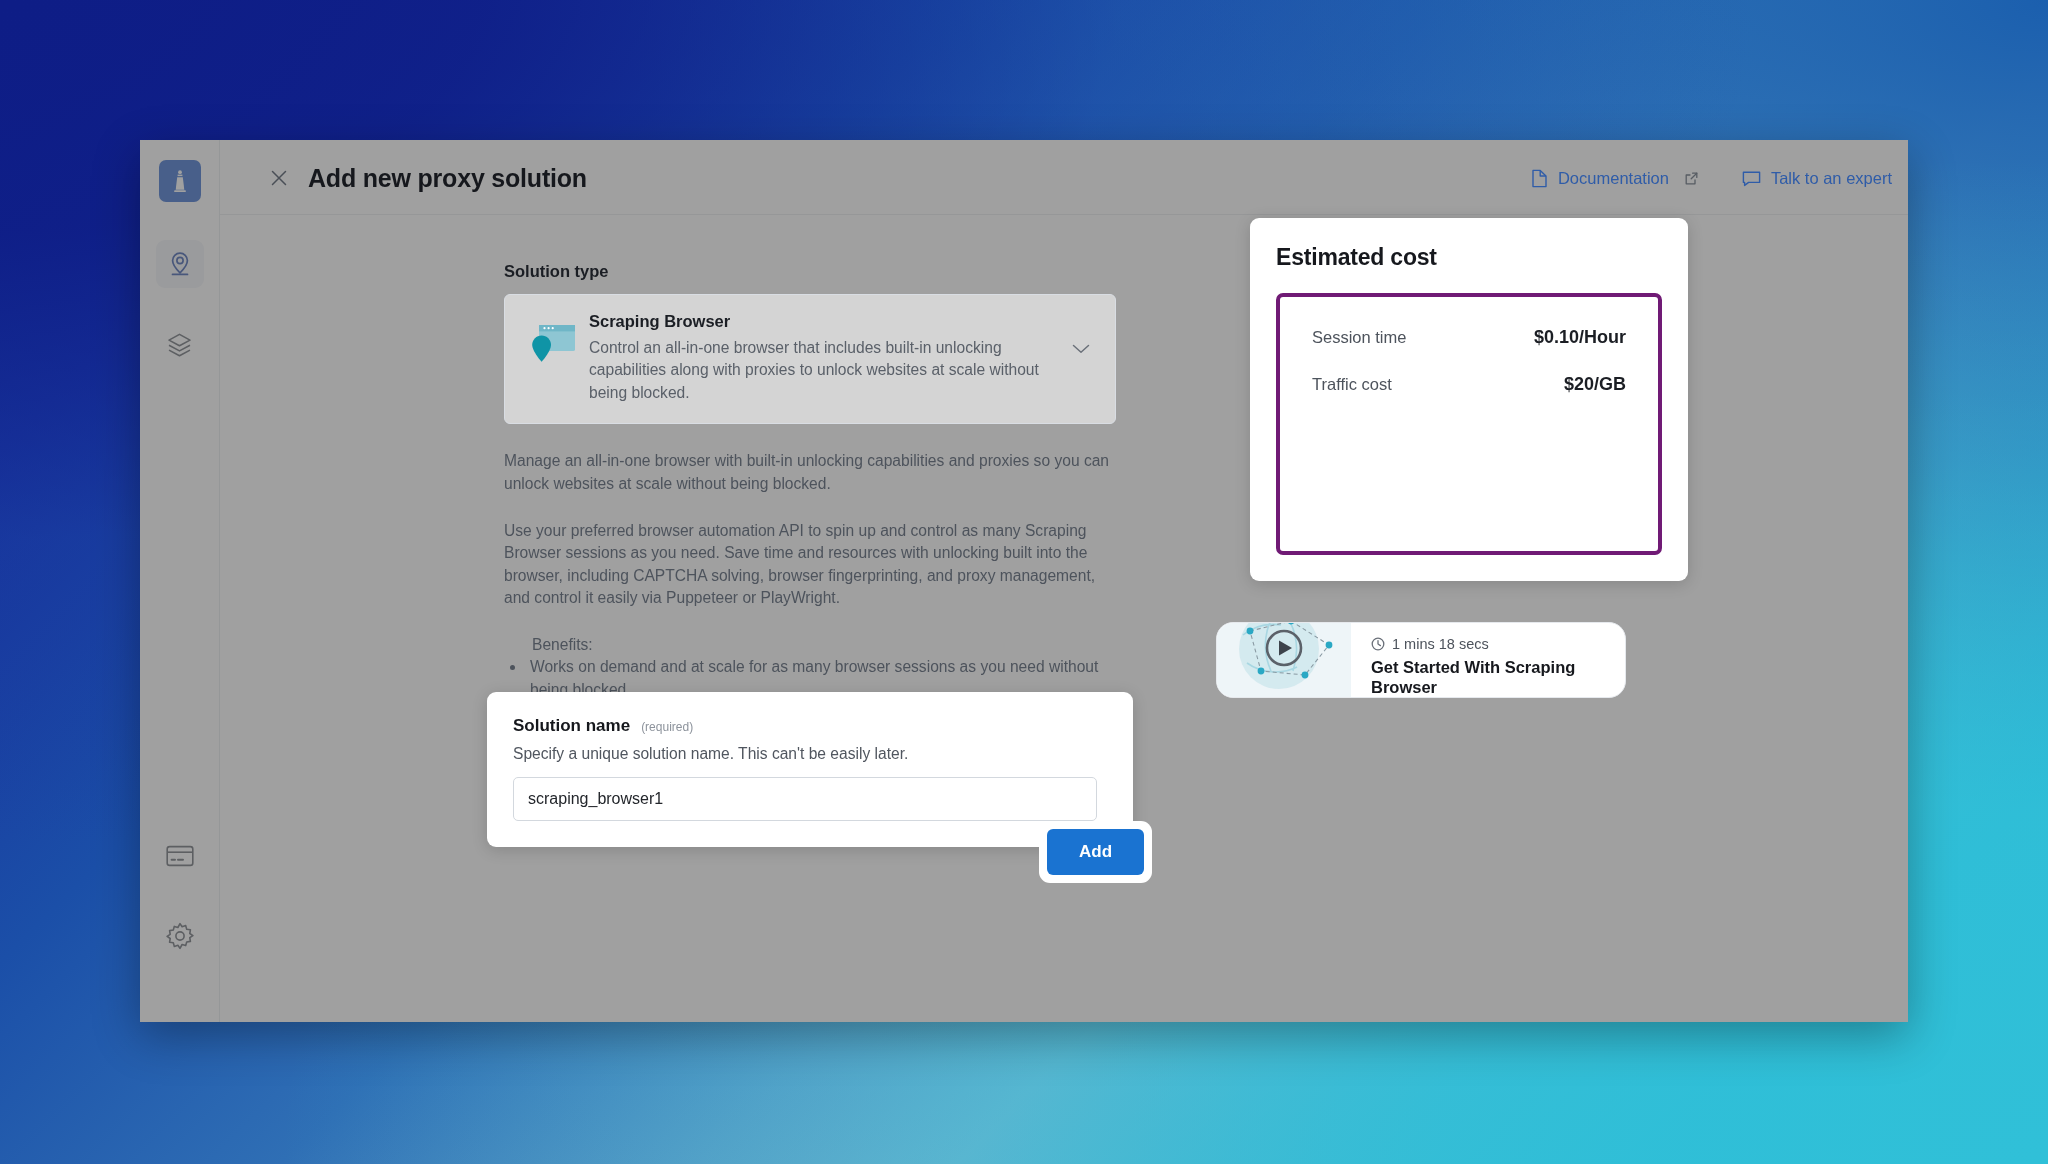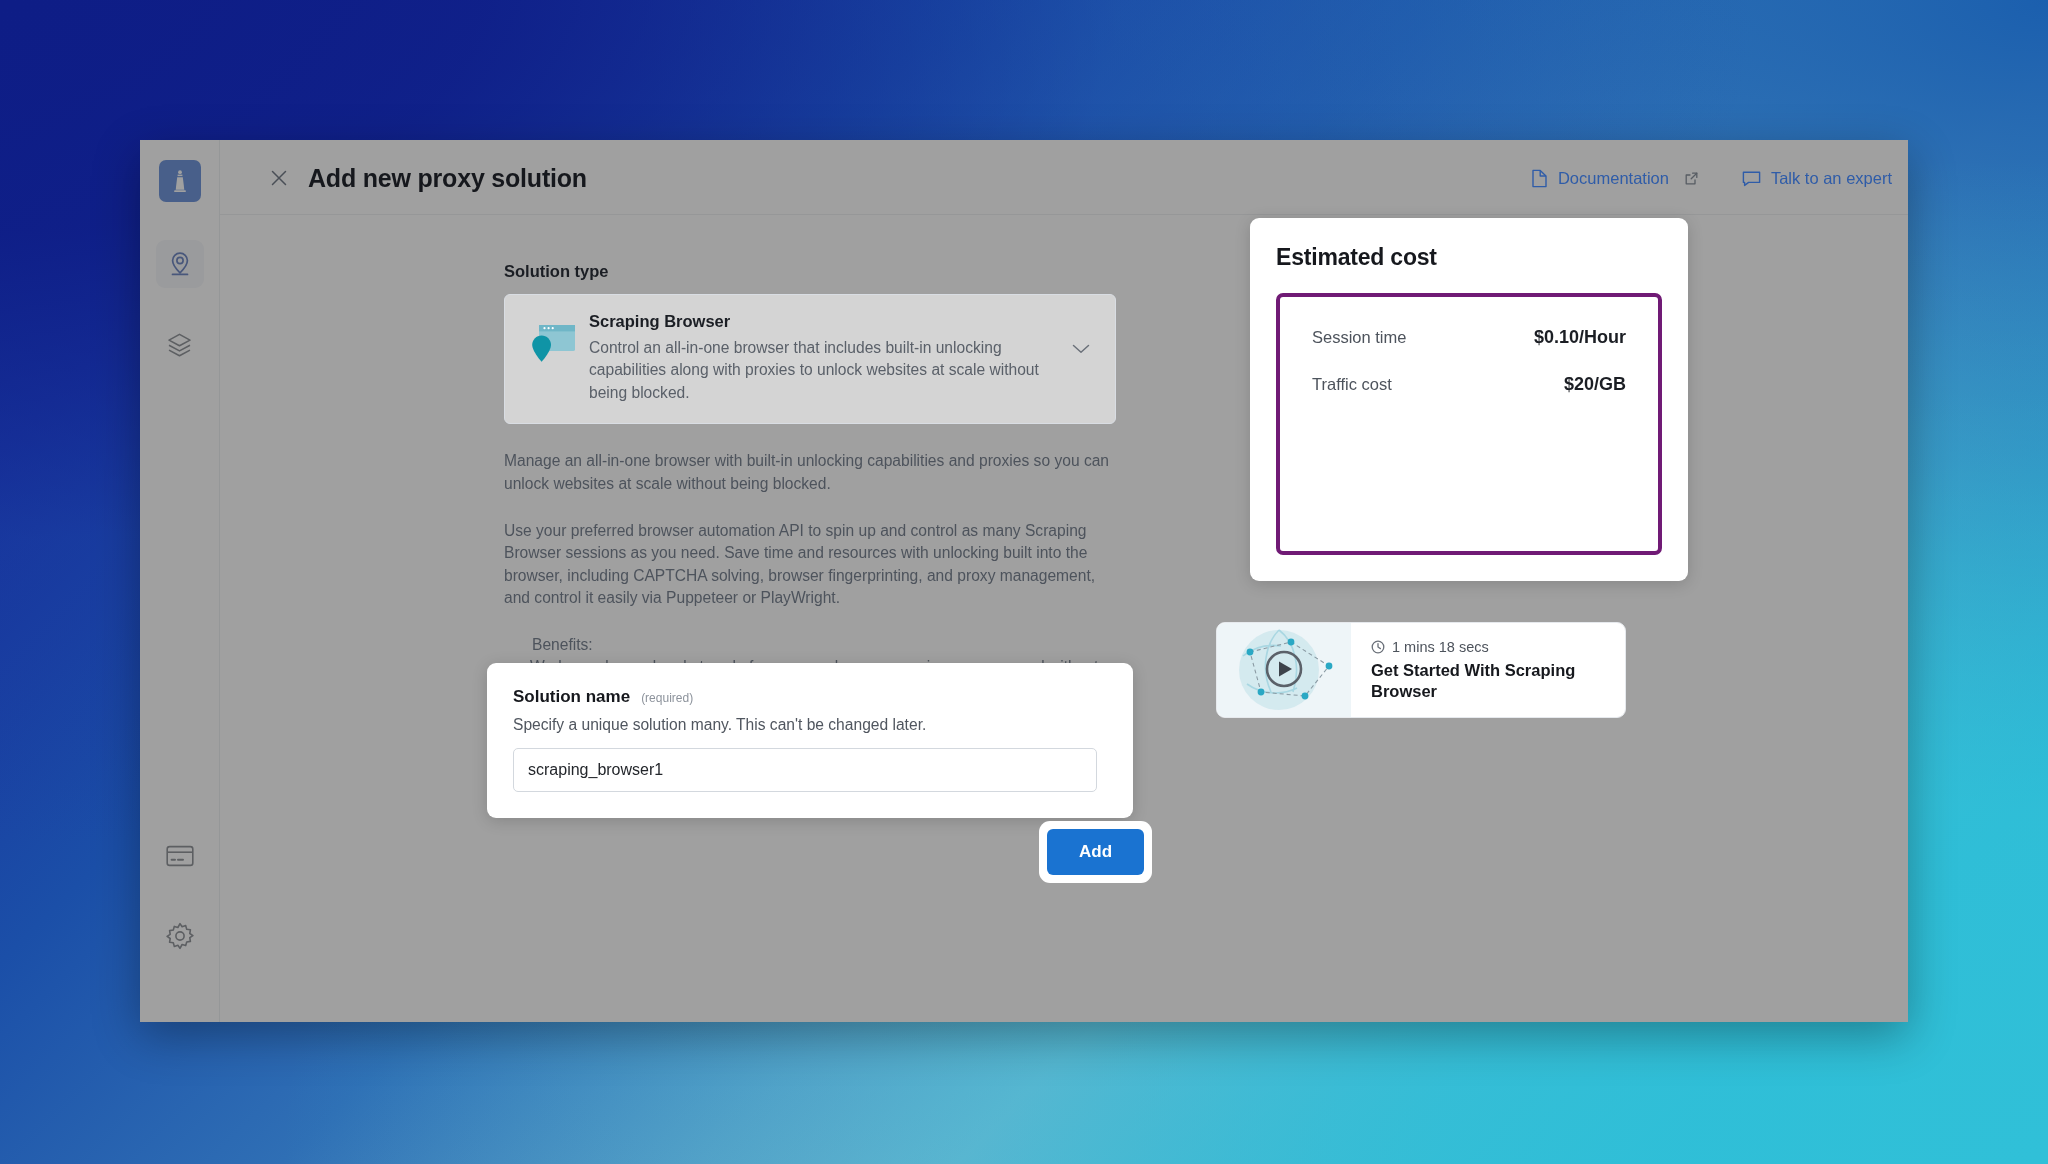--- a/index.html
+++ b/index.html
@@ -201,21 +201,21 @@
     color: #4d535c;
     line-height: 1.45;
   }
   #benefits-list li { margin-bottom: 1px; padding-left: 4px; }
   .link-inline { color: #2f5ca8; cursor: pointer; }
 
   
   #solution-name-card {
     position: absolute;
     z-index: 60;
-    left: 487px; top: 663px;
+    left: 487px; top: 692px;
     width: 646px;
     background: #ffffff;
     border-radius: 9px;
     box-shadow: 0 3px 16px rgba(0,0,0,0.16);
     padding: 24px 36px 26px 26px;
   }
   #sn-title-row { display: flex; align-items: baseline; gap: 11px; }
   #sn-title { font-size: 17px; font-weight: 700; color: #16181d; }
   #sn-required { font-size: 12px; color: #8d939c; }
   #sn-help {
@@ -285,25 +285,25 @@
     margin-bottom: 26px;
   }
   .cost-label { font-size: 16.5px; color: #4d535c; }
   .cost-value { font-size: 18px; font-weight: 700; color: #1b1e24; }
 
   
   #video-card {
     margin-top: 106px;
     background: #ffffff;
     border: 1px solid #e6e9ed;
-    border-radius: 9px;
-    display: flex; align-items: center;
+    border-radius: 17px;
+    display: flex; align-items: flex-end;
     overflow: hidden;
     width: 410px;
-    height: 96px;
+    height: 76px;
     cursor: pointer;
   }
   #video-thumb {
     flex: 0 0 134px;
     height: 96px;
     position: relative;
     background: #eef5f8;
     overflow: hidden;
   }
   #video-meta { padding-left: 20px; padding-right: 12px; }
@@ -517,21 +517,21 @@
         <span class="cost-value">$20/GB</span>
       </div>
     </div>
   </div>
 
   <div id="solution-name-card">
     <div id="sn-title-row">
       <span id="sn-title">Solution name</span>
       <span id="sn-required">(required)</span>
     </div>
-    <div id="sn-help">Specify a unique solution many. This can't be changed later.</div>
+    <div id="sn-help">Specify a unique solution name. This can't be easily later.</div>
     <input id="sn-input" type="text" value="scraping_browser1" placeholder="Enter solution name" style="">
   </div>
 
   <div id="add-button-wrap">
     <button id="add-button">Add</button>
   </div>
 
 </div>
 
 </body></html>

